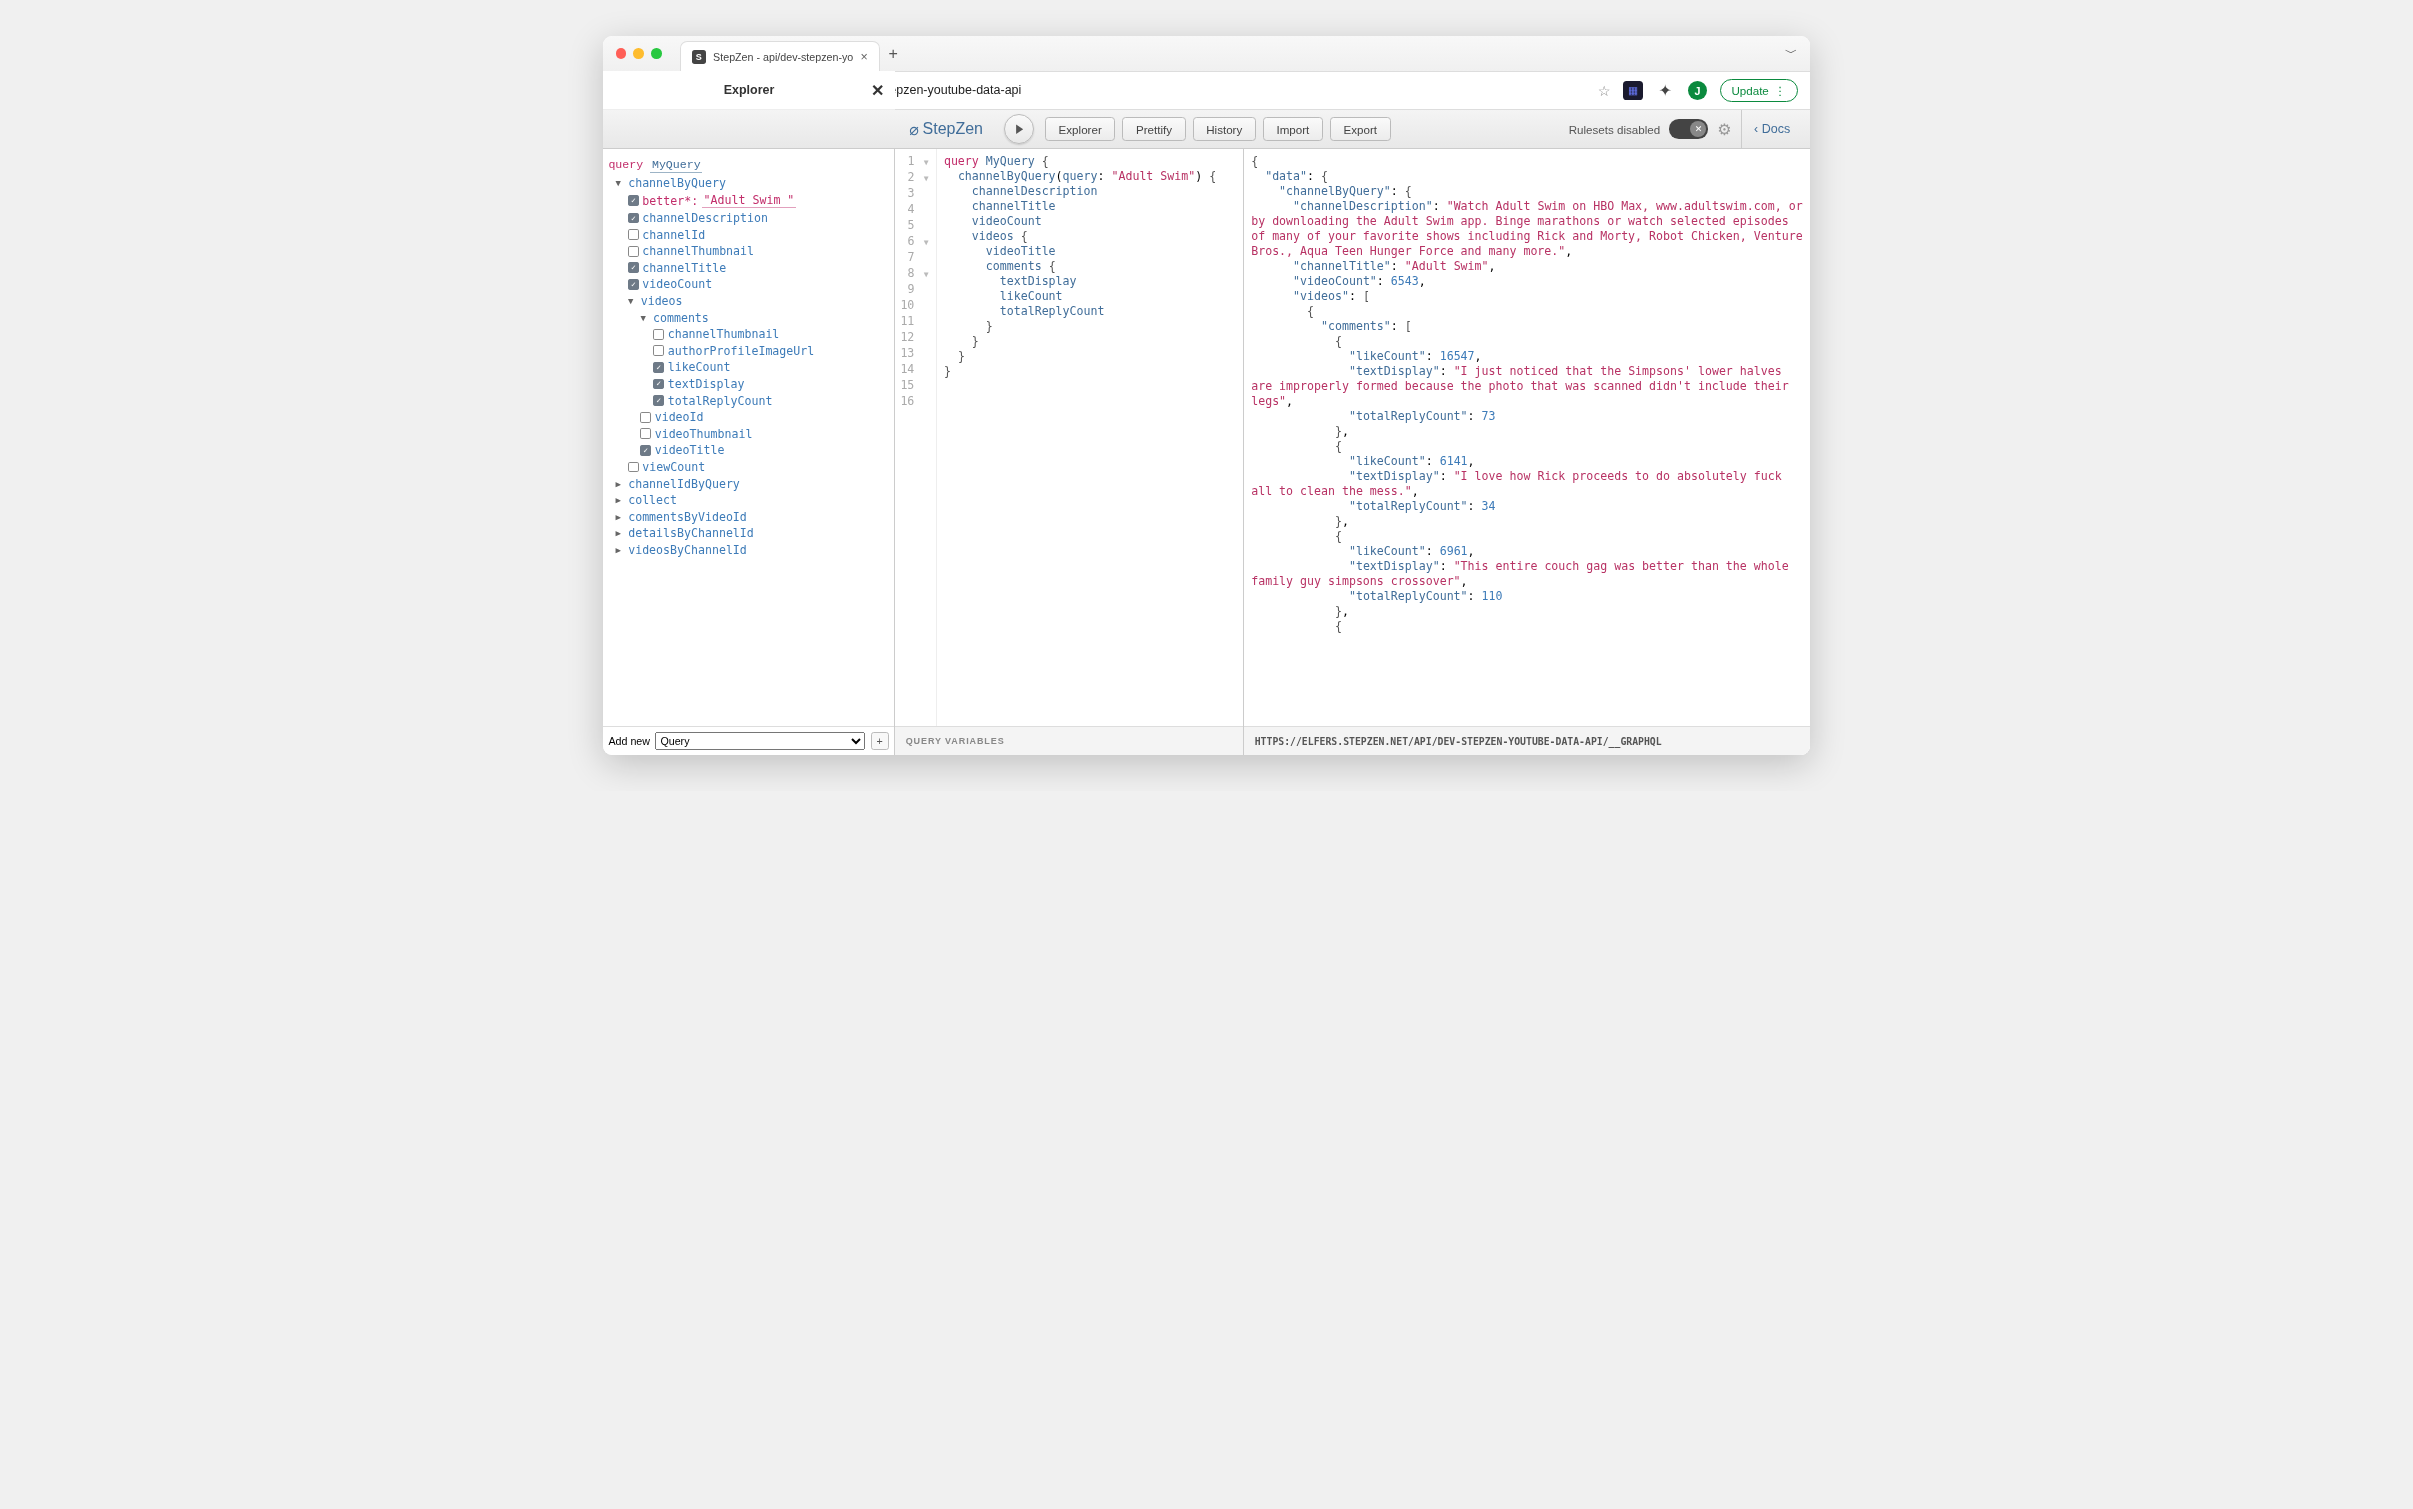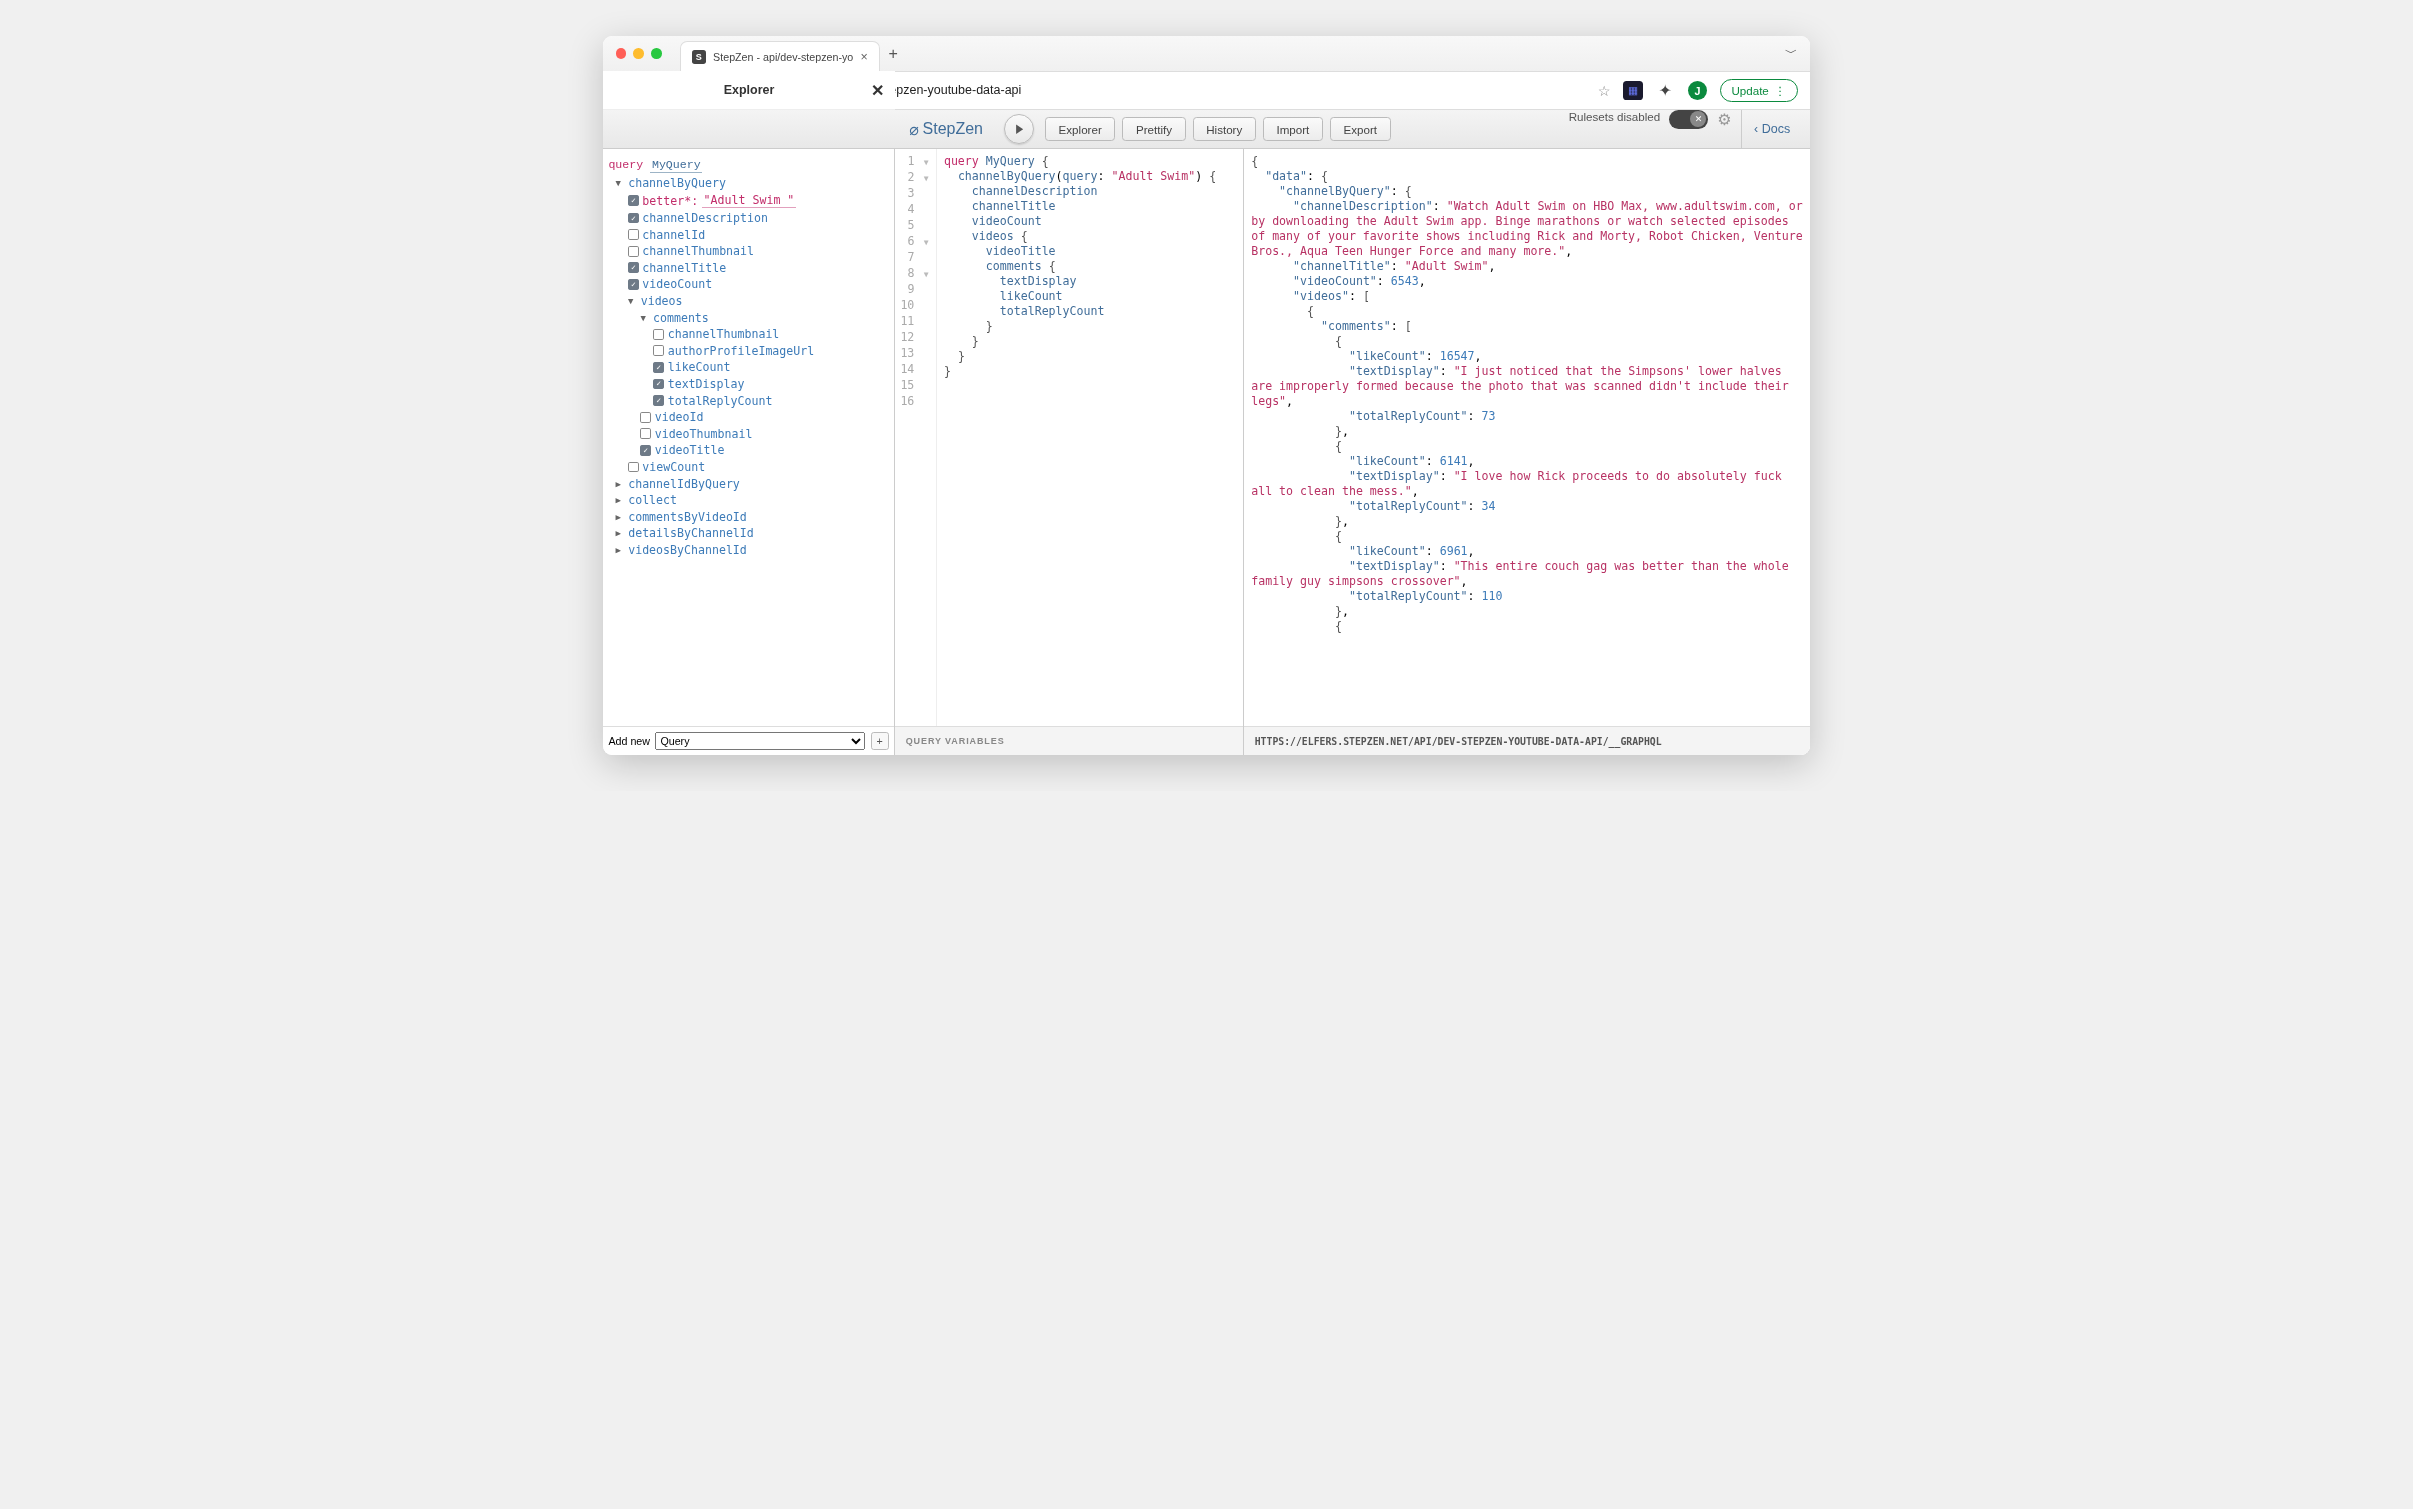--- a/index.html
+++ b/index.html
@@ -34,21 +34,21 @@
 .avatar { width: 19.7px; height: 19.7px; border-radius: 50%; background: #0b8a3e; color: #fff; font-weight: bold; display: flex; align-items: center; justify-content: center; font-size: 10.7px; }
 .update-btn { border: 0.9px solid #0b8a3e; border-radius: 12.5px; padding: 3.6px 10.7px; color: #0b8a3e; font-size: 11.6px; display: flex; align-items: flex-start; gap: 5.4px; }
 
 
 .toolbar { height: 39px; background: linear-gradient(#f4f4f4,#e8e8e8); border-bottom: 0.9px solid #ccc; display: flex; align-items: center; }
 .logo { display: flex; align-items: center; gap: 3.6px; color: #406d99; font-size: 16px; font-weight: 400; margin-left: 14.3px; margin-right: 10.7px; }
 .logo-icon { color: #406d99; font-size: 16px; }
 .play-btn { width: 30px; height: 30px; border-radius: 50%; background: linear-gradient(#fafafa,#e8e8e8); border: 0.9px solid #bbb; display: flex; align-items: center; justify-content: center; margin: 0 10.7px; cursor: pointer; box-shadow: 0 0.9px 1.8px rgba(0,0,0,0.15); }
 .play-btn svg { width: 12.5px; height: 12.5px; }
 .tool-btn { background: linear-gradient(#fafafa,#ececec); border: 0.9px solid #bbb; border-radius: 3.6px; padding: 4.5px 12.5px; font-size: 11.6px; color: #444; margin-right: 7.2px; cursor: pointer; }
-.toolbar-right { margin-left: auto; display: flex; gap: 9px; padding-right: 7.2px; }
+.toolbar-right { margin-left: auto; display: flex; align-items: center; gap: 9px; padding-right: 7.2px; }
 .rulesets { font-size: 11.6px; color: #555; }
 .toggle { width: 39px; height: 19.7px; background: #444; border-radius: 9.8px; position: relative; cursor: pointer; }
 .toggle-knob { position: absolute; right: 1.8px; top: 1.8px; width: 16px; height: 16px; background: #888; border-radius: 50%; display: flex; align-items: center; justify-content: center; color: #fff; font-size: 9px; }
 .gear { color: #999; font-size: 16px; cursor: pointer; }
 .docs { border-left: 0.9px solid #ccc; height: 39px; display: flex; align-items: center; padding: 0 12.5px; color: #406d99; font-size: 12.5px; cursor: pointer; gap: 3.6px; }
 
 
 .content { flex: 1; display: flex; overflow: hidden; }
 .sidebar { width: 292px; border-right: 0.9px solid #ccc; display: flex; flex-direction: column; background: #fff; }
 .sidebar-header { height: 39px; display: flex; align-items: center; justify-content: center; position: relative; font-size: 12.5px; font-weight: 600; color: #333; background: #fff; border-bottom: 0.9px solid #eee; margin-top: -39px; z-index: 1; }

